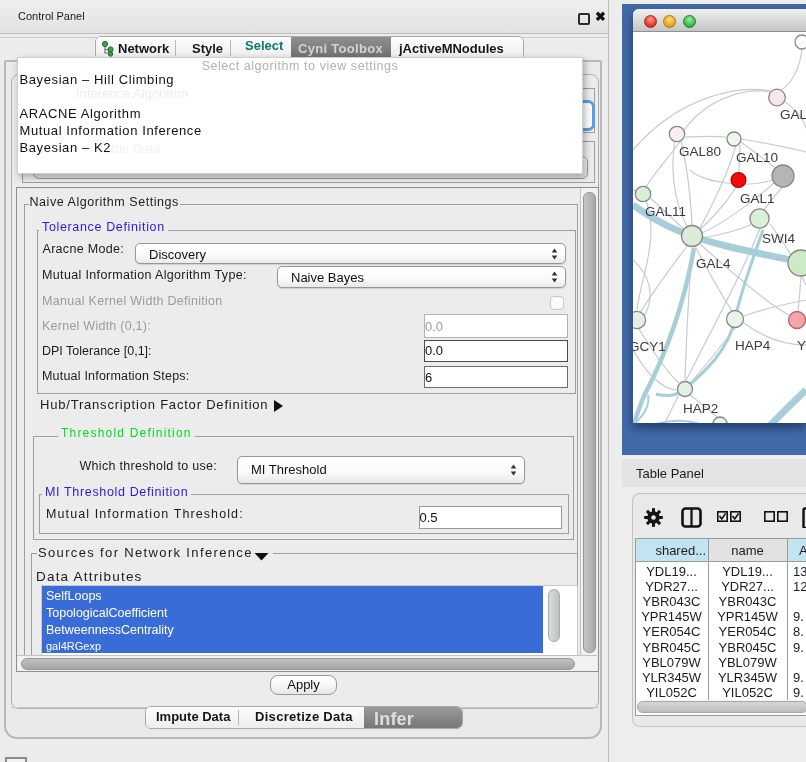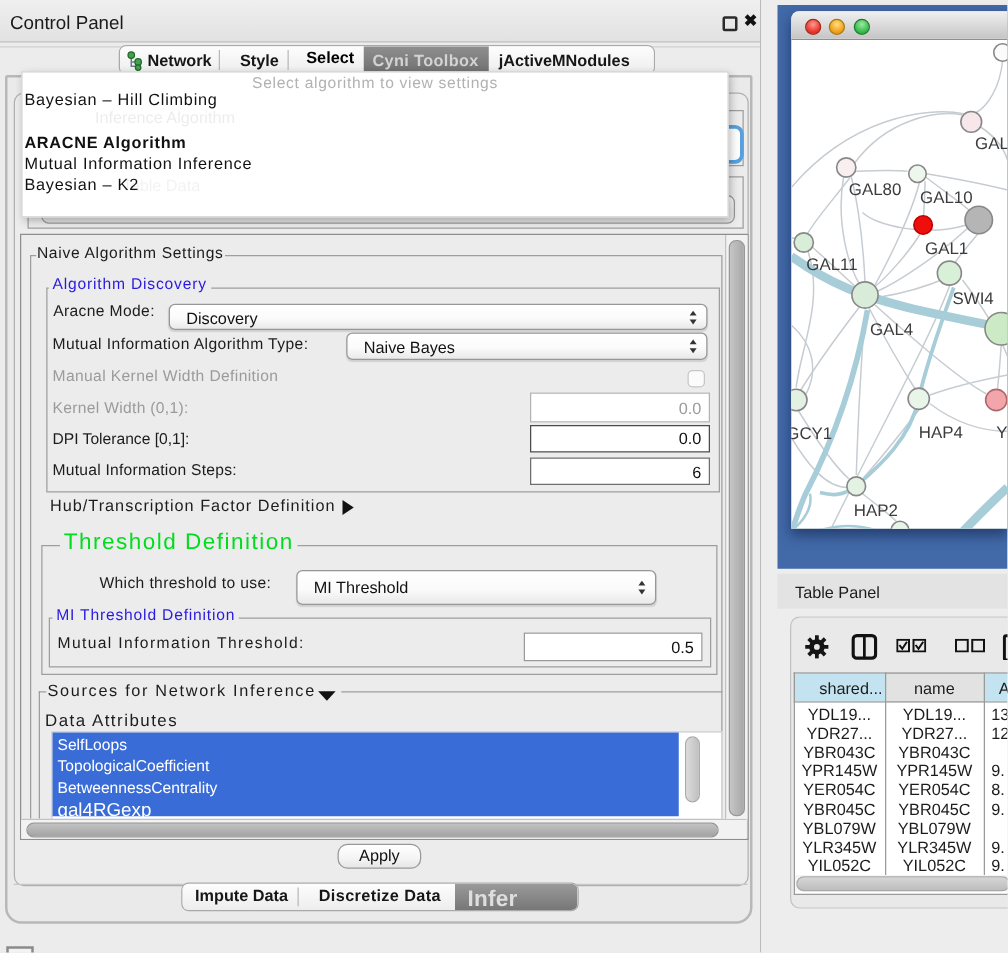--- a/index.html
+++ b/index.html
@@ -5,48 +5,48 @@
 body{font-family:"Liberation Sans",sans-serif;width:806px;height:762px;overflow:hidden;background:#ededed}
 #app{position:relative;width:806px;height:762px;background:#ededed}
 .ab{position:absolute}
 .b12{font-size:12.5px;font-weight:normal;color:#1c1c1c;white-space:nowrap}
 .n12{font-size:12.5px;color:#1c1c1c;white-space:nowrap}
 .gray{color:#9b9b9b}
 .gb{position:absolute;border:1px solid #9e9e9e}
 .gt{position:absolute;background:#ececec;padding:0 3px;font-size:12.5px;white-space:nowrap;line-height:13px}
 .combo{position:absolute;border:1px solid #979797;border-radius:5px;background:linear-gradient(#ffffff,#fbfbfb 55%,#e9e9e9);box-shadow:0 1px 1px rgba(0,0,0,.12)}
 .combo .tx{position:absolute;left:13px;top:3px;font-size:13px;color:#111;white-space:nowrap}
-.fld{position:absolute;background:#fff;font-size:13px;color:#111;text-align:right;line-height:20px;padding-right:6px;box-sizing:border-box}
+.fld{position:absolute;background:#fff;font-size:13px;color:#111;text-align:left;line-height:20px;padding-right:6px;box-sizing:border-box}
 </style></head>
 <body>
 <div id="app">
 
   <div class="ab" id="cp" style="left:0;top:0;width:608px;height:762px;background:#ececec;border-right:1px solid #bbbbbb">
 
     <div class="ab" style="left:0;top:0;width:608px;height:33px;background:linear-gradient(#efefef,#e2e2e2);border-bottom:1px solid #bdbdbd"></div>
-    <div class="ab" style="left:8px;top:10px;font-size:15px;color:#1a1a1a">Control Panel</div>
+    <div class="ab" style="left:18px;top:10px;font-size:11px;color:#1a1a1a">Control Panel</div>
     <div class="ab" style="left:578px;top:13px;width:8px;height:8px;border:2px solid #2b2b2b;border-radius:2px"></div>
     <div class="ab" style="left:595px;top:9px;font-size:13px;font-weight:bold;color:#111">✖</div>
 
     <div class="ab" style="left:0;top:36.5px;width:608px;height:1px;background:#cfcfcf"></div>
     <div class="ab" id="toptabs" style="left:95px;top:36px;width:427px;height:22px;background:#fbfbfb;border:1px solid #a9a9a9;border-radius:6px;overflow:hidden">
       <div class="ab" style="left:0;top:0;width:100%;height:100%;background:linear-gradient(#fdfdfd,#ededed)"></div>
       <div class="ab" style="left:195px;top:0;width:100px;height:22px;background:linear-gradient(#8f8f8f,#6f6f6f)"></div>
       <div class="ab" style="left:79px;top:3px;width:1px;height:16px;background:#b9b9b9"></div>
       <div class="ab" style="left:134px;top:3px;width:1px;height:16px;background:#b9b9b9"></div>
       <svg class="ab" style="left:4px;top:3px" width="17" height="17" viewBox="0 0 17 17">
         <path d="M5 5 V13 H9" stroke="#6b7b8b" stroke-width="1.2" fill="none"></path>
         <path d="M5 9.5 H9" stroke="#6b7b8b" stroke-width="1.2"></path>
         <circle cx="5" cy="4" r="2.6" fill="#44a050" stroke="#1e6a28" stroke-width="1"></circle>
         <circle cx="10.5" cy="9.5" r="2.6" fill="#44a050" stroke="#1e6a28" stroke-width="1"></circle>
         <circle cx="10.5" cy="14" r="2.2" fill="#44a050" stroke="#1e6a28" stroke-width="1"></circle>
       </svg>
       <div class="ab" style="left:22px;top:4px;font-size:13px;font-weight:bold;color:#161616">Network</div>
       <div class="ab" style="left:96px;top:4px;font-size:13px;font-weight:bold;color:#161616">Style</div>
-      <div class="ab" style="left:149px;top:1px;font-size:13px;font-weight:bold;color:#000000">Select</div>
+      <div class="ab" style="left:149px;top:1px;font-size:13px;font-weight:bold;color:#0f766e">Select</div>
       <div class="ab" style="left:202px;top:4px;font-size:13px;font-weight:bold;letter-spacing:0.3px;color:#d3d3d3">Cyni Toolbox</div>
       <div class="ab" style="left:303px;top:4px;font-size:13px;font-weight:bold;color:#161616">jActiveMNodules</div>
     </div>
 
     <div class="ab" style="left:4px;top:60px;width:594px;height:675px;border:2px solid #b8b8b8;border-radius:2px 2px 13px 13px;background:#eaeaea"></div>
     <div class="ab" style="left:11px;top:74px;width:586px;height:633px;border:1px solid #b0b0b0;border-radius:8px;background:#ececec"></div>
 
     <div class="gb" style="left:22px;top:88px;width:571px;height:43px;background:#ececec"></div>
     <div class="ab" style="left:575px;top:100px;width:14px;height:25px;border:3px solid #57a0dd;border-radius:7px;background:#fff"></div>
     <div class="gb" style="left:22px;top:141px;width:571px;height:40px;background:#ececec"></div>
@@ -55,21 +55,21 @@
     <div class="ab" id="scrollpane" style="left:16px;top:187px;width:581px;height:483px;border:1px solid #8e8e8e;background:#ececec"></div>
     <div id="spcontent">
 
       <div class="ab" style="left:23.5px;top:204px;width:1px;height:451px;background:#9e9e9e"></div>
       <div class="ab" style="left:577px;top:204px;width:1px;height:451px;background:#9e9e9e"></div>
       <div class="ab" style="left:23.5px;top:204px;width:5px;height:1px;background:#9e9e9e"></div>
       <div class="ab" style="left:180px;top:204px;width:397px;height:1px;background:#9e9e9e"></div>
       <div class="ab n12" style="left:29.5px;top:194.5px;letter-spacing:0.55px">Naive Algorithm Settings</div>
 
       <div class="gb" style="left:36.5px;top:230px;width:537px;height:162px"></div>
-      <div class="gt" style="left:39px;top:221px;color:#2a1ae0;letter-spacing:0.65px">Algorithm Discovery</div>
+      <div class="gt" style="left:39px;top:221px;color:#2a1ae0;letter-spacing:0.65px">Tolerance Definition</div>
 
       <div class="ab b12" style="left:42.5px;top:242px;letter-spacing:0.3px">Aracne Mode:</div>
       <div class="combo" style="left:135px;top:243px;width:429px;height:19px">
           <span class="tx">Discovery</span>
         <svg class="ab" style="right:7.5px;top:3.5px" width="7" height="12" viewBox="0 0 7 12">
             <path d="M3.5 0.5 L6.3 4.4 H0.7 Z" fill="#333"></path>
             <path d="M3.5 11.5 L0.7 7.6 H6.3 Z" fill="#333"></path>
           </svg>
       </div>
       <div class="ab b12" style="left:42px;top:267.5px;letter-spacing:0.35px">Mutual Information Algorithm Type:</div>
@@ -88,21 +88,21 @@
       <div class="fld" style="left:424px;top:340px;width:144px;height:22px;border:1.5px solid #4a4a4a">0.0</div>
       <div class="ab b12" style="left:42px;top:368.5px;letter-spacing:0.2px">Mutual Information Steps:</div>
       <div class="fld" style="left:424px;top:366px;width:144px;height:22px;border:1px solid #6e6e6e;line-height:21px">6</div>
 
       <div class="ab n12" style="left:40px;top:396.5px;font-size:13px;letter-spacing:0.8px">Hub/Transcription Factor Definition</div>
       <svg class="ab" style="left:272px;top:399px" width="12" height="14" viewBox="0 0 12 14">
           <path d="M2 1 L11 7 L2 13 Z" fill="#111"></path>
         </svg>
 
       <div class="gb" style="left:33px;top:436px;width:539px;height:102px"></div>
-      <div class="gt" style="left:48px;top:426.5px;color:#00dd1e;font-size:18px;letter-spacing:1.2px">Threshold Definition</div>
+      <div class="gt" style="left:58px;top:426.5px;color:#00dd1e;font-size:12px;letter-spacing:1.2px">Threshold Definition</div>
       <div class="ab b12" style="left:79.5px;top:458.7px;letter-spacing:0.3px">Which threshold to use:</div>
       <div class="combo" style="left:237px;top:456px;width:286px;height:26px">
           <span class="tx" style="top:4.5px">MI Threshold</span>
         <svg class="ab" style="right:7.5px;top:7px" width="7" height="12" viewBox="0 0 7 12">
             <path d="M3.5 0.5 L6.3 4.4 H0.7 Z" fill="#333"></path>
             <path d="M3.5 11.5 L0.7 7.6 H6.3 Z" fill="#333"></path>
           </svg>
       </div>
 
       <div class="gb" style="left:39px;top:494px;width:528px;height:37.5px"></div>
@@ -117,36 +117,36 @@
       <svg class="ab" style="left:254px;top:551.5px" width="15" height="9" viewBox="0 0 15 9">
           <path d="M0.5 1 L14.5 1 L7.5 8.5 Z" fill="#111"></path>
         </svg>
       <div class="ab b12" style="left:36px;top:568.5px;font-size:13.5px;letter-spacing:1.2px">Data Attributes</div>
 
       <div class="ab" style="left:41px;top:585px;width:535px;height:70px;background:#fff;border:1px solid #c9c9c9"></div>
       <div class="ab" style="left:42px;top:586px;width:501px;height:67px;background:#3a6cd8"></div>
       <div class="ab" style="left:46px;top:588.5px;font-size:12.5px;color:#fff">SelfLoops</div>
       <div class="ab" style="left:46px;top:605.5px;font-size:12.5px;color:#fff">TopologicalCoefficient</div>
       <div class="ab" style="left:46px;top:622.5px;font-size:12.5px;color:#fff">BetweennessCentrality</div>
-      <div class="ab" style="left:46px;top:639.5px;font-size:15px;color:#fff">gal4RGexp</div>
+      <div class="ab" style="left:46px;top:639.5px;font-size:11px;color:#fff">gal4RGexp</div>
       <div class="ab" style="left:548px;top:589px;width:10px;height:51px;background:linear-gradient(90deg,#dcdcdc,#c0c0c0);border:1px solid #ababab;border-radius:6px"></div>
 
       <div class="ab" style="left:17px;top:655px;width:580px;height:15px;background:#f2f2f2;border-top:1px solid #c2c2c2"></div>
       <div class="ab" style="left:21px;top:657.5px;width:552px;height:10px;background:linear-gradient(#c2c2c2,#a3a3a3);border:1px solid #979797;border-radius:6px"></div>
 
       <div class="ab" style="left:580px;top:188px;width:17px;height:467px;background:#f2f2f2;border-left:1px solid #c2c2c2"></div>
       <div class="ab" style="left:583px;top:192px;width:11px;height:459px;background:linear-gradient(90deg,#c6c6c6,#a8a8a8);border:1px solid #979797;border-radius:6px"></div>
     </div>
 
     <div class="ab" id="popup" style="left:17px;top:57px;width:564px;height:115px;background:#fff;border:1px solid #cfcfcf;box-shadow:2px 3px 7px rgba(0,0,0,.3);z-index:50">
       <div class="ab" style="left:0;top:1px;width:564px;text-align:center;font-size:12.5px;color:#b2b2b2;letter-spacing:0.55px">Select algorithm to view settings</div>
         <div class="ab" style="left:58px;top:28px;font-size:13px;color:#999;opacity:.18">Inference Algorithm</div>
         <div class="ab" style="left:80px;top:83px;font-size:13px;color:#999;opacity:.12">Table Data</div>
       <div class="ab" style="left:1.5px;top:14px;font-size:13px;color:#111;letter-spacing:0.6px">Bayesian – Hill Climbing</div>
-      <div class="ab" style="left:1.5px;top:48px;font-size:13px;font-weight:bold;color:#111;letter-spacing:0.6px">ARACNE Algorithm</div>
+      <div class="ab" style="left:1.5px;top:48px;font-size:13px;font-weight:normal;color:#111;letter-spacing:0.6px">ARACNE Algorithm</div>
       <div class="ab" style="left:1.5px;top:65px;font-size:13px;color:#111;letter-spacing:0.6px">Mutual Information Inference</div>
       <div class="ab" style="left:1.5px;top:81.5px;font-size:13px;color:#111;letter-spacing:0.6px">Bayesian – K2</div>
     </div>
 
     <div class="ab" style="left:270px;top:674.5px;width:65px;height:18px;border:1.5px solid #999;border-radius:8px;background:linear-gradient(#ffffff,#f4f4f4 60%,#e6e6e6);text-align:center;font-size:13px;color:#111;line-height:18px">Apply</div>
 
     <div class="ab" style="left:11px;top:707px;width:587px;height:1px;background:#c6c6c6"></div>
 
     <div class="ab" id="bottabs" style="left:145px;top:706px;width:316px;height:21px;background:#fbfbfb;border:1px solid #a9a9a9;border-radius:6px;overflow:hidden">
       <div class="ab" style="left:0;top:0;width:100%;height:100%;background:linear-gradient(#fdfdfd,#ededed)"></div>

